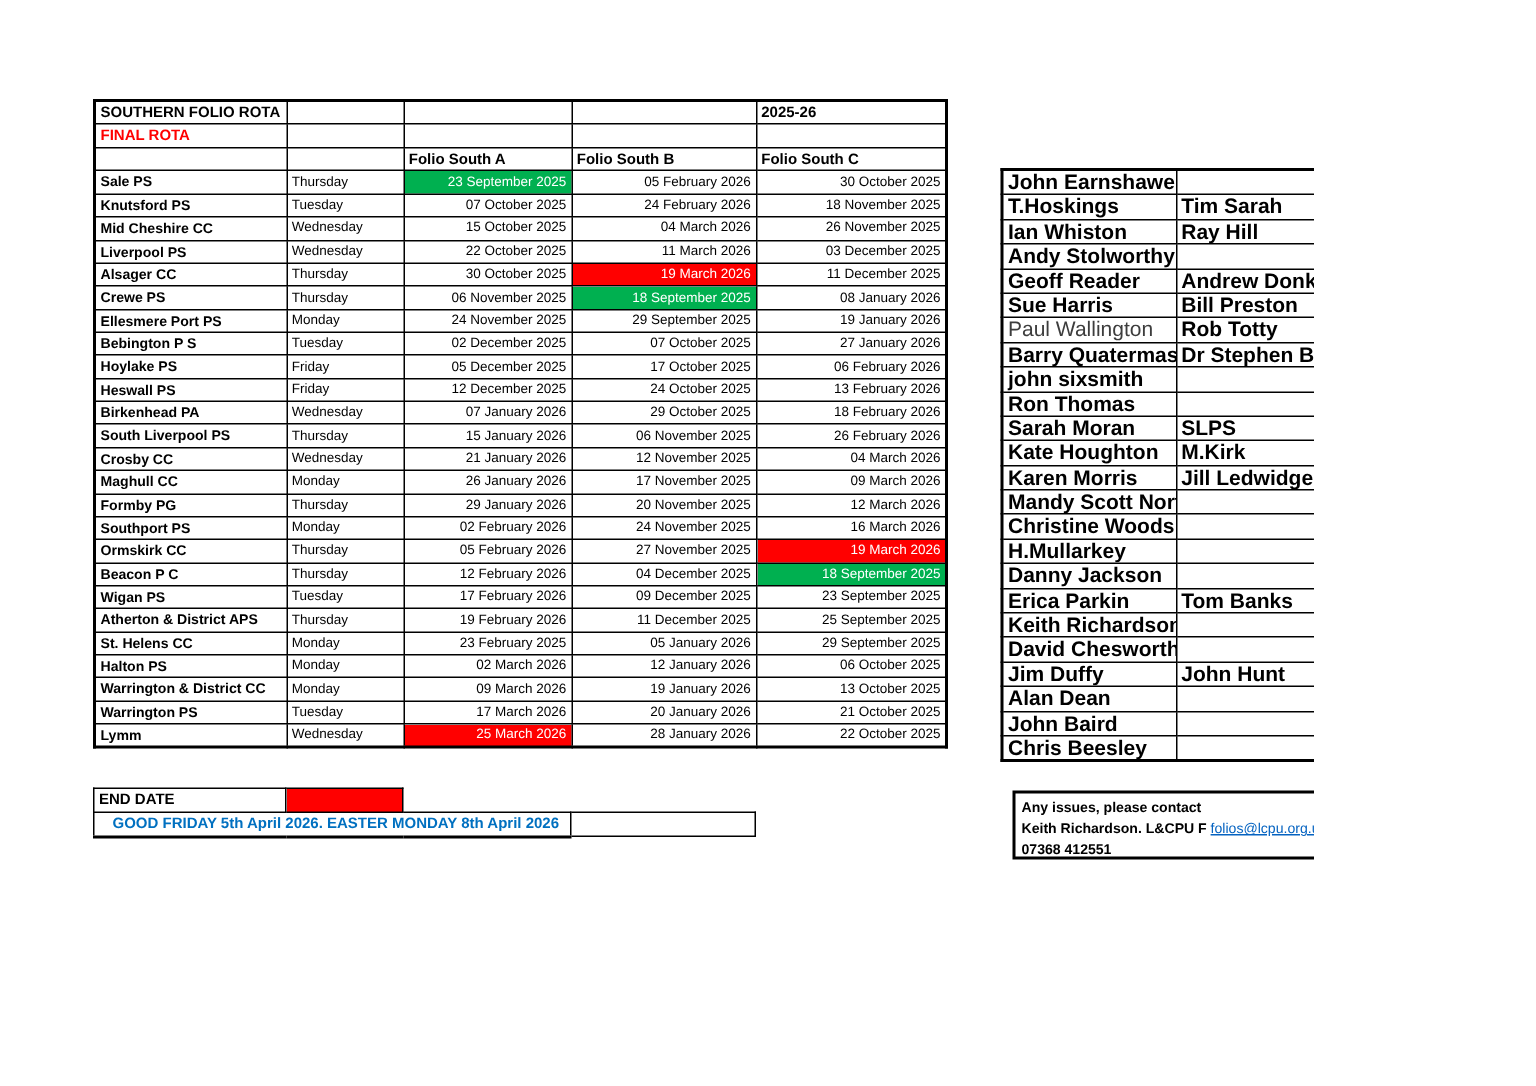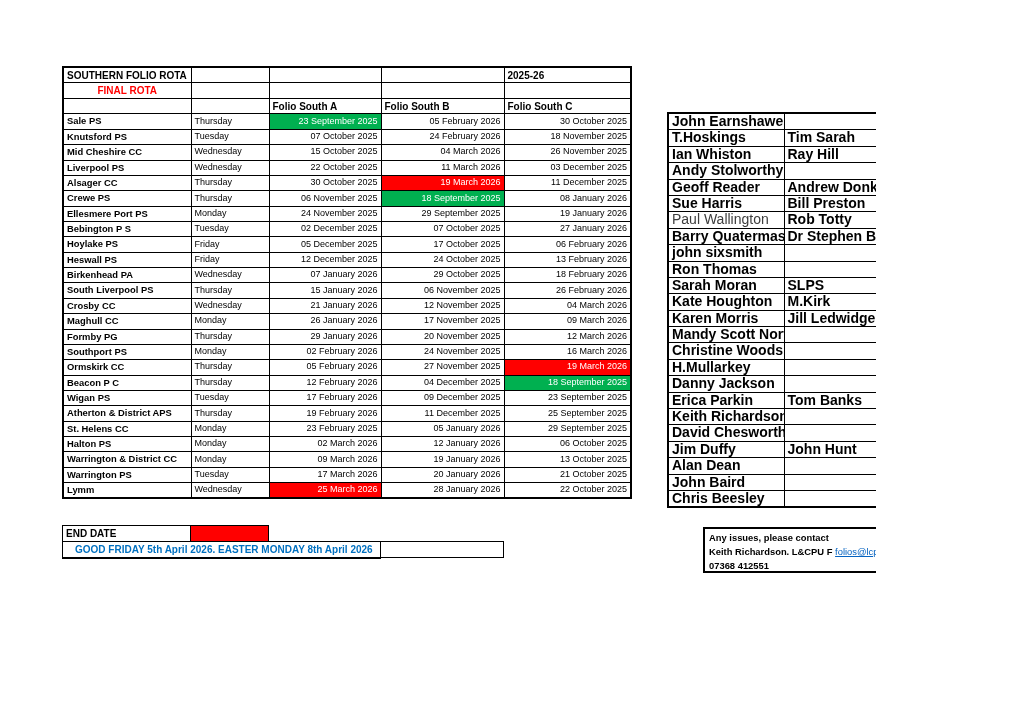--- a/index.html
+++ b/index.html
@@ -17,33 +17,33 @@
   .contacts-table tr { height:15.4px; }
   .contacts-table td { font-weight:bold; font-size:14px; }
   .contacts-table td.light { font-weight:normal; color:#3d3d3d; }
 
   .bottom-table { position:absolute; left:62px; top:525px; }
   .bottom-table tr { height:16px; }
   .bottom-table td.noborder { border:none; }
 
   .b { font-weight:bold; }
   .t10 { font-size:10px; }
-  .center { text-align:center; }
+  .center { }
   .red-text { color:var(--final-rota-red,#FF0000); }
   .blue-text { color:var(--note-blue,#0070C0); }
   .venue { font-weight:bold; font-size:9.4px; }
   .day { font-size:9px; }
   .date { font-size:9px; text-align:right; }
   .hl-green { background:var(--highlight-green,#00B050); color:#fff; }
   .hl-red { background:var(--highlight-red,#FF0000); color:#fff; }
   .green-cell { background:var(--highlight-green,#00B050); }
   .red-cell { background:var(--highlight-red,#FF0000); }
   .thickb { border-bottom:2px solid #000;padding-left:12px; }
 
-  .contact-box { position:absolute; left:703px; top:527px; width:286px; height:46px; border:2px solid #000; background:#fff; padding:2px 4px; }
+  .contact-box { position:absolute; left:675px; top:527px; width:286px; height:46px; border:2px solid #000; background:#fff; padding:2px 4px; }
   .cb-line { font-size:9.4px; line-height:14px; white-space:nowrap; overflow:hidden; }
   .email-link { color:var(--link-blue,#0563C1); text-decoration:underline; font-weight:normal; cursor:pointer; }
 </style>
 </head>
 <body>
 
 <div class="page">
 
   <table class="main-table">
     <colgroup>

